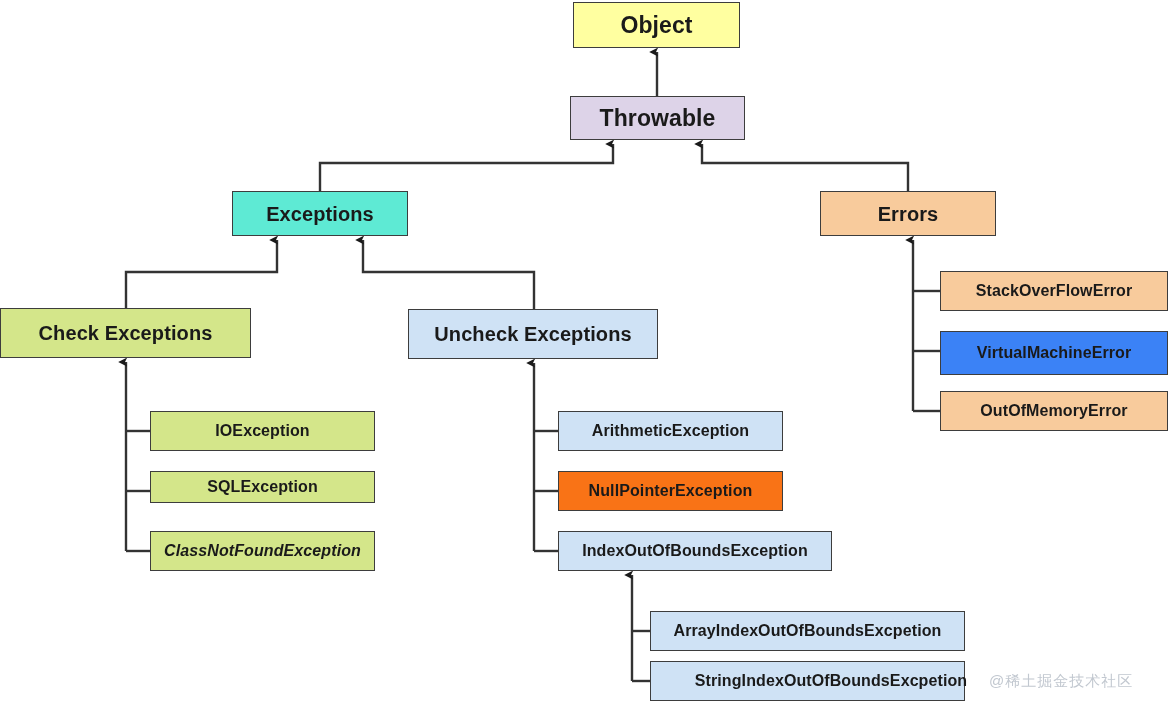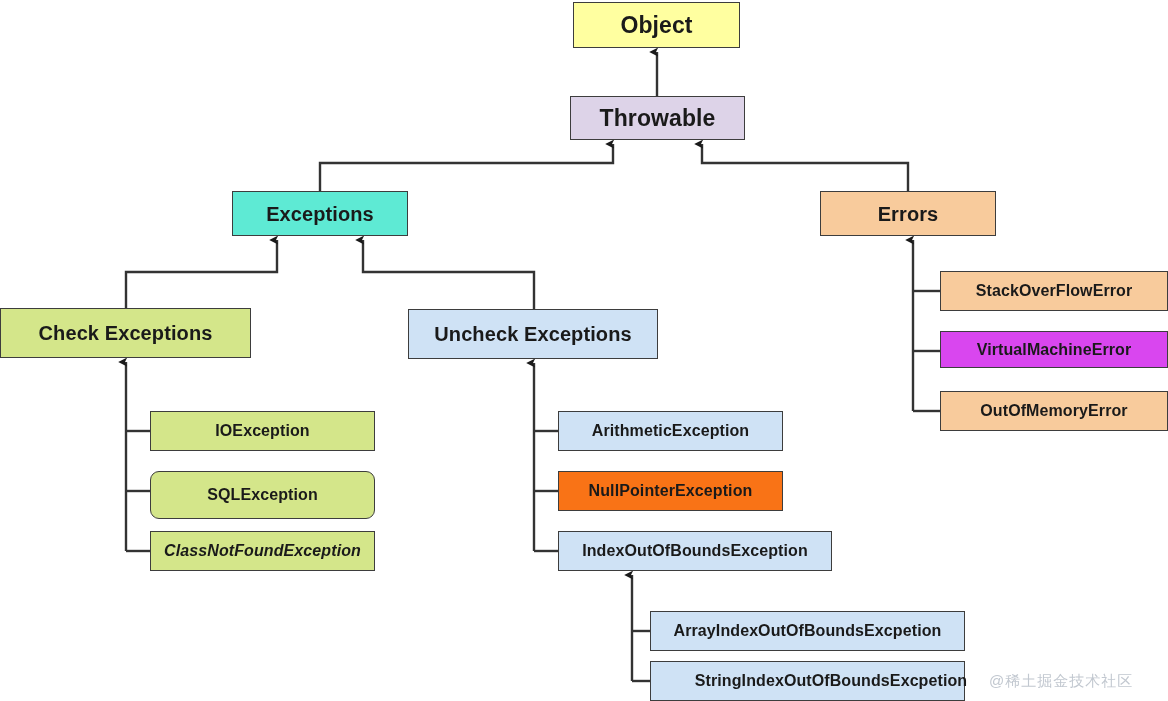--- a/index.html
+++ b/index.html
@@ -86,24 +86,24 @@
   </svg>
 
   <div id="nodes">
       <div class="node lvl-root" style="left: 573px; top: 2px; width: 167px; height: 46px; background: rgb(255, 255, 160); border-color: rgb(61, 61, 61);">Object</div>
       <div class="node lvl-root" style="left: 570px; top: 96px; width: 175px; height: 44px; background: rgb(221, 211, 232); border-color: rgb(61, 61, 61);">Throwable</div>
       <div class="node lvl-branch" style="left: 232px; top: 191px; width: 176px; height: 45px; background: #5eead4; border-color: rgb(61, 61, 61);">Exceptions</div>
       <div class="node lvl-branch" style="left: 820px; top: 191px; width: 176px; height: 45px; background: rgb(248, 203, 156); border-color: rgb(61, 61, 61);">Errors</div>
       <div class="node lvl-branch" style="left: 0px; top: 308px; width: 251px; height: 50px; background: rgb(212, 230, 138); border-color: rgb(61, 61, 61);">Check Exceptions</div>
       <div class="node lvl-branch" style="left: 408px; top: 309px; width: 250px; height: 50px; background: rgb(207, 226, 245); border-color: rgb(61, 61, 61);">Uncheck Exceptions</div>
       <div class="node lvl-leaf" style="left: 940px; top: 271px; width: 228px; height: 40px; background: rgb(248, 203, 156); border-color: rgb(61, 61, 61);">StackOverFlowError</div>
-      <div class="node lvl-leaf" style="left: 940px; top: 331px; width: 228px; height: 37px; background: #d946ef; border-color: rgb(61, 61, 61);">VirtualMachineError</div>
+      <div class="node lvl-leaf" style="left: 940px; top: 331px; width: 228px; height: 44px; background: #3b82f6; border-color: rgb(61, 61, 61);">VirtualMachineError</div>
       <div class="node lvl-leaf" style="left: 940px; top: 391px; width: 228px; height: 40px; background: rgb(248, 203, 156); border-color: rgb(61, 61, 61);">OutOfMemoryError</div>
       <div class="node lvl-leaf" style="left: 150px; top: 411px; width: 225px; height: 40px; background: rgb(212, 230, 138); border-color: rgb(61, 61, 61);">IOException</div>
-      <div class="node lvl-leaf" style="left: 150px; top: 471px; width: 225px; height: 48px; background: rgb(212, 230, 138); border-color: rgb(61, 61, 61); border-radius: 9px;">SQLException</div>
+      <div class="node lvl-leaf" style="left: 150px; top: 471px; width: 225px; height: 32px; background: rgb(212, 230, 138); border-color: rgb(61, 61, 61);">SQLException</div>
       <div class="node lvl-leaf" style="left: 150px; top: 531px; width: 225px; height: 40px; background: rgb(212, 230, 138); border-color: rgb(61, 61, 61); font-style: italic;">ClassNotFoundException</div>
       <div class="node lvl-leaf" style="left: 558px; top: 411px; width: 225px; height: 40px; background: rgb(207, 226, 245); border-color: rgb(61, 61, 61);">ArithmeticException</div>
       <div class="node lvl-leaf" style="left: 558px; top: 471px; width: 225px; height: 40px; background: #f97316; border-color: rgb(61, 61, 61);">NullPointerException</div>
       <div class="node lvl-leaf" style="left: 558px; top: 531px; width: 274px; height: 40px; background: rgb(207, 226, 245); border-color: rgb(61, 61, 61);">IndexOutOfBoundsException</div>
       <div class="node lvl-leaf" style="left: 650px; top: 611px; width: 315px; height: 40px; background: rgb(207, 226, 245); border-color: rgb(61, 61, 61);">ArrayIndexOutOfBoundsExcpetion</div>
       <div class="node lvl-leaf" style="left: 650px; top: 661px; width: 315px; height: 40px; background: rgb(207, 226, 245); border-color: rgb(61, 61, 61); padding-left: 47px;">StringIndexOutOfBoundsExcpetion</div>
     </div>
 
   <div class="watermark" style="left: 989px; top: 672px; color: rgb(194, 200, 208);">@稀土掘金技术社区</div>
 

